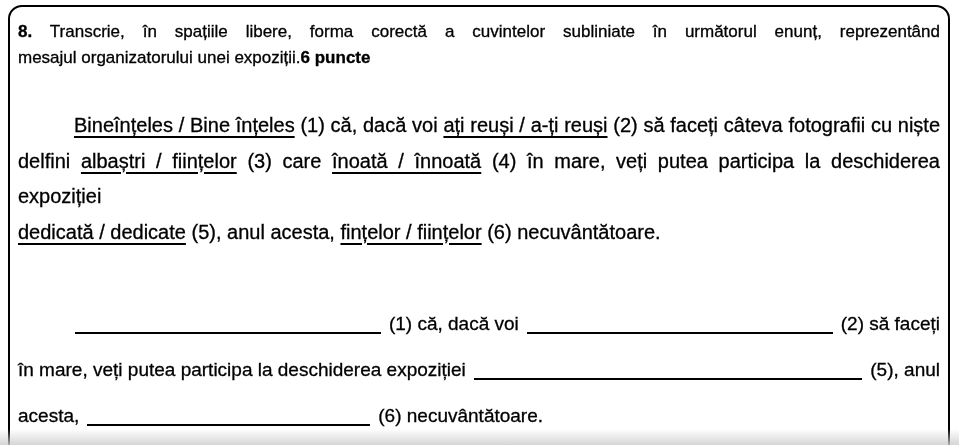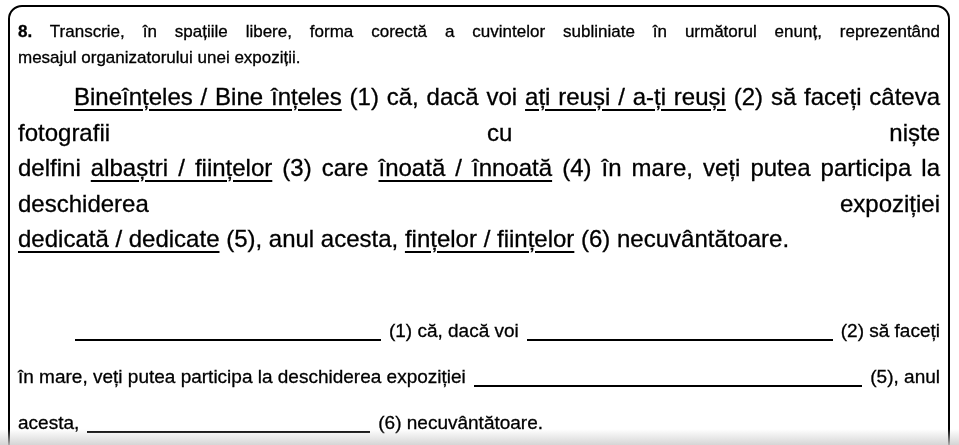--- a/index.html
+++ b/index.html
@@ -37,22 +37,22 @@
   }
   .hline2 {
     font-size: 17px;
     line-height: 26px;
     display: flex;
     align-items: baseline;
   }
   .bold { font-weight: 700; }
   
   .passage {
-    margin-top: 8px;
-    font-size: 24px;
+    margin-top: 37px;
+    font-size: 20px;
     line-height: 35.5px;
   }
   .pline {
     text-align: justify;
     text-align-last: justify;
   }
   .pline.last {
     text-align: center;
     text-align-last: left;
   }
@@ -103,20 +103,21 @@
   <div class="box">
     <div class="content">
 
       <div class="qheader">
         <div class="hline1">
           <span class="bold">8.</span>
           <span>Transcrie, în spațiile libere, forma corectă a cuvintelor subliniate în următorul enunț, reprezentând</span>
         </div>
         <div class="hline2">
           <span>mesajul organizatorului unei expoziții.</span>
+          <span class="bold">6 puncte</span>
         </div>
       </div>
 
       <div class="passage">
         <div class="pline indent">
           <span class="u">Bineînțeles / Bine înțeles</span>
           <span>(1) că, dacă voi</span>
           <span class="u">ați reuși / a-ți reuși</span>
           <span>(2) să faceți câteva fotografii cu niște</span>
         </div>

